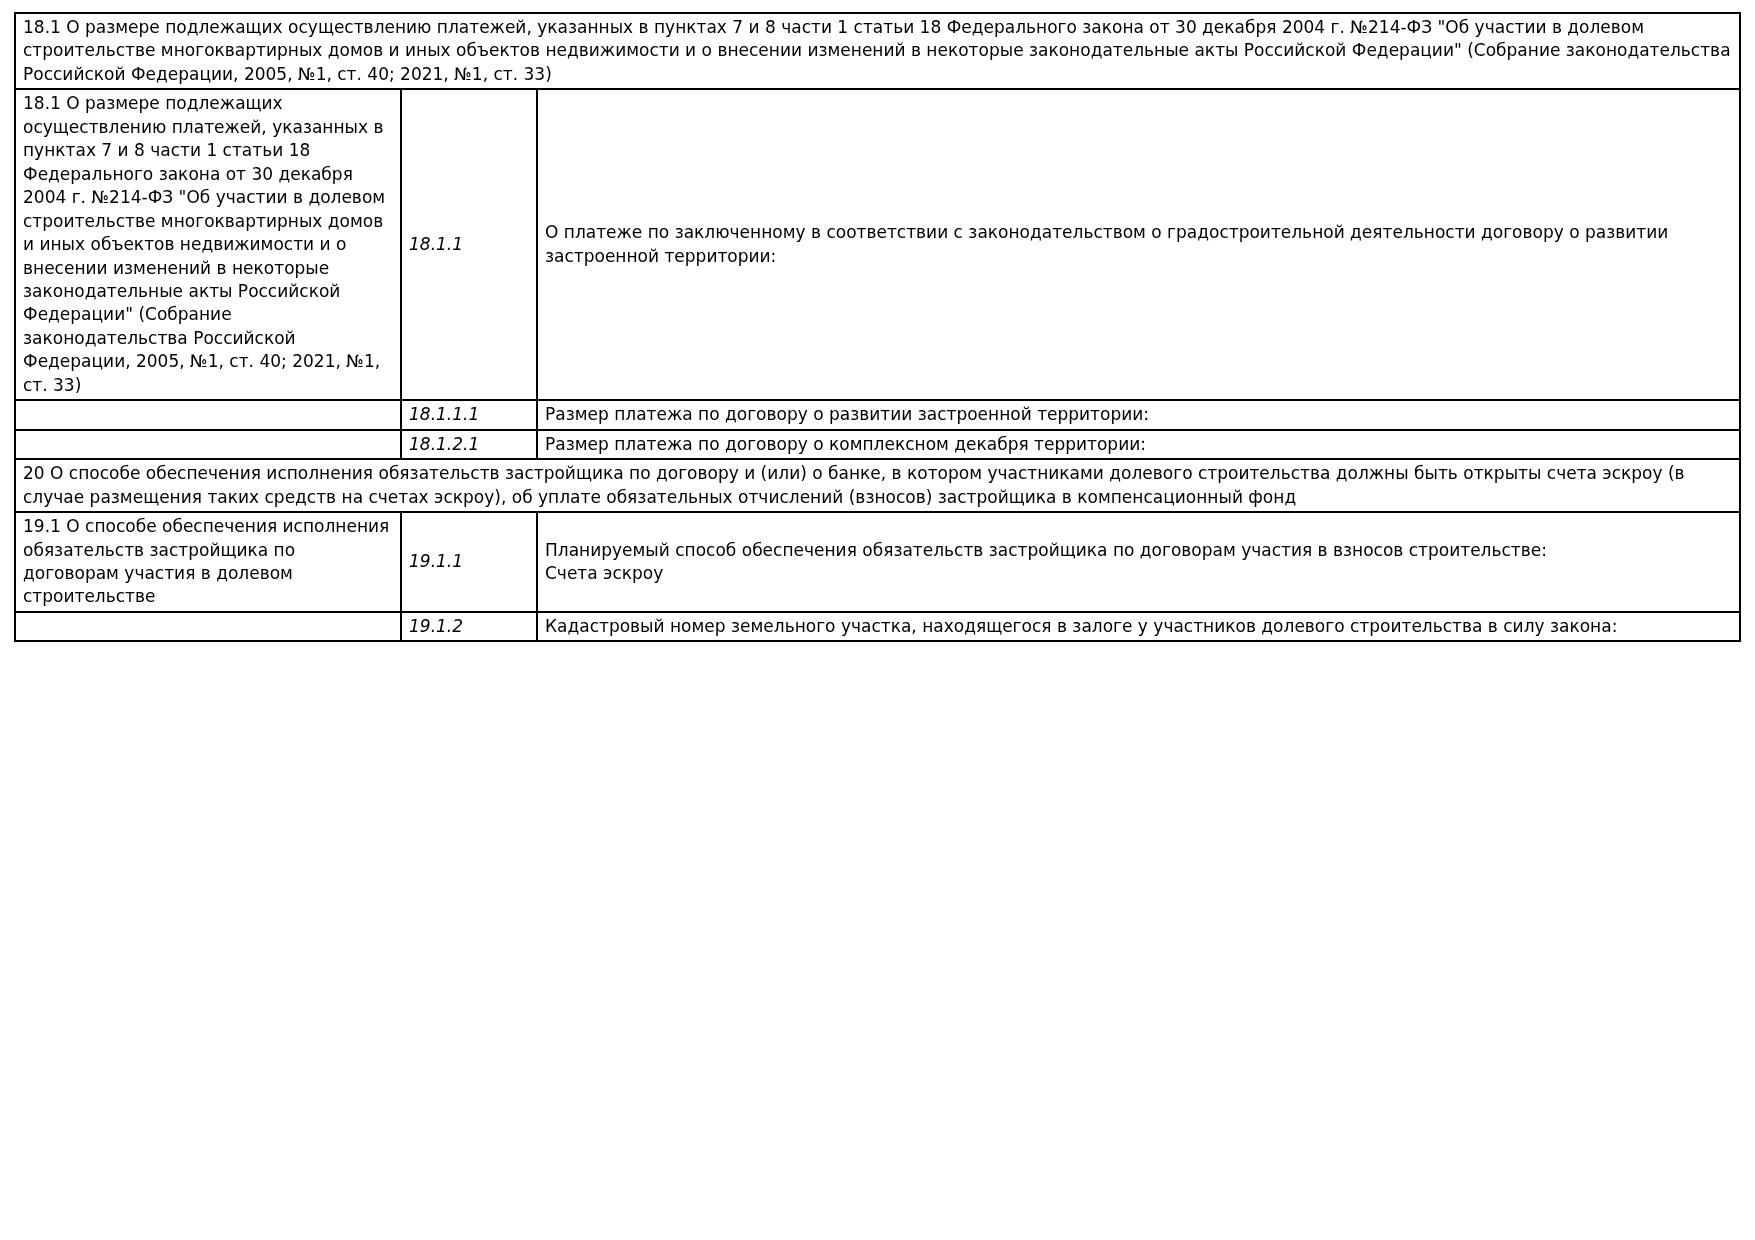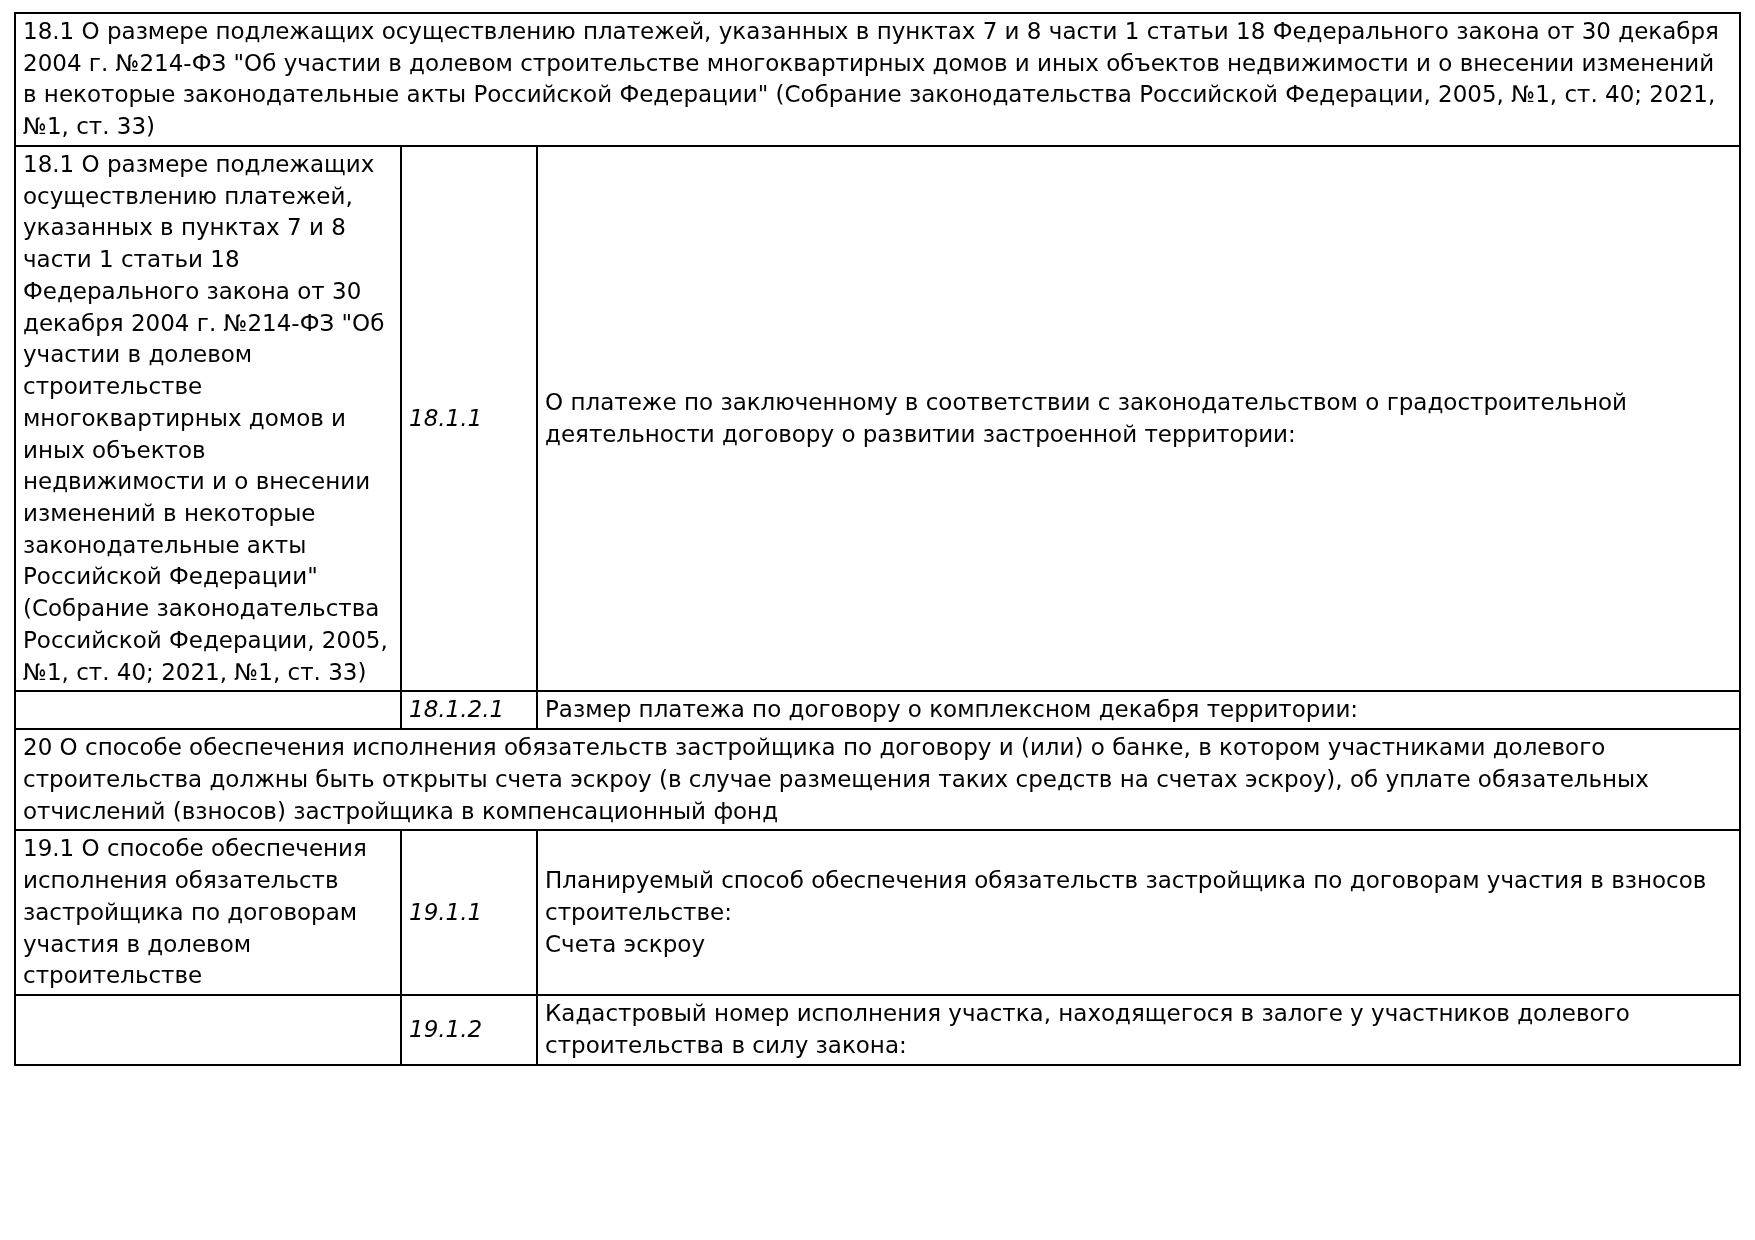--- a/index.html
+++ b/index.html
@@ -18,21 +18,21 @@
     padding: 12px 14px 0 14px;
   }
   table.doc-table {
     border-collapse: collapse;
     width: 1727px;
     table-layout: fixed;
   }
   table.doc-table td {
     border: 2px solid #000000;
     padding: 2px 7px;
-    font-size: 23px;
+    font-size: 17px;
     line-height: 1.38;
     vertical-align: middle;
     word-wrap: break-word;
   }
   td.section-cell {
     vertical-align: top;
     text-align: left;
   }
   td.label-cell {
     vertical-align: top;
@@ -63,34 +63,39 @@
       <tr>
         <td colspan="3" class="section-cell">18.1 О размере подлежащих осуществлению платежей, указанных в пунктах 7 и 8 части 1 статьи 18 Федерального закона от 30 декабря 2004 г. №214-ФЗ "Об участии в долевом строительстве многоквартирных домов и иных объектов недвижимости и о внесении изменений в некоторые законодательные акты Российской Федерации" (Собрание законодательства Российской Федерации, 2005, №1, ст. 40; 2021, №1, ст. 33)</td>
       </tr>
       <tr>
         <td class="label-cell">18.1 О размере подлежащих осуществлению платежей, указанных в пунктах 7 и 8 части 1 статьи 18 Федерального закона от 30 декабря 2004 г. №214-ФЗ "Об участии в долевом строительстве многоквартирных домов и иных объектов недвижимости и о внесении изменений в некоторые законодательные акты Российской Федерации" (Собрание законодательства Российской Федерации, 2005, №1, ст. 40; 2021, №1, ст. 33)</td>
         <td class="code-cell">18.1.1</td>
         <td class="text-cell">О платеже по заключенному в соответствии с законодательством о градостроительной деятельности договору о развитии застроенной территории:</td>
       </tr>
       <tr>
         <td class="label-cell"></td>
+        <td class="code-cell">18.1.1.1</td>
+        <td class="text-cell">Размер платежа по договору о развитии застроенной территории:</td>
+      </tr>
+      <tr>
+        <td class="label-cell"></td>
         <td class="code-cell">18.1.2.1</td>
         <td class="text-cell">Размер платежа по договору о комплексном декабря территории:</td>
       </tr>
       <tr>
         <td colspan="3" class="section-cell">20 О способе обеспечения исполнения обязательств застройщика по договору и (или) о банке, в котором участниками долевого строительства должны быть открыты счета эскроу (в случае размещения таких средств на счетах эскроу), об уплате обязательных отчислений (взносов) застройщика в компенсационный фонд</td>
       </tr>
       <tr>
         <td class="label-cell">19.1 О способе обеспечения исполнения обязательств застройщика по договорам участия в долевом строительстве</td>
         <td class="code-cell">19.1.1</td>
         <td class="text-cell">
           <div>Планируемый способ обеспечения обязательств застройщика по договорам участия в взносов строительстве:</div>
           <div class="value-bold">Счета эскроу</div>
         </td>
       </tr>
       <tr>
         <td class="label-cell"></td>
         <td class="code-cell">19.1.2</td>
-        <td class="text-cell">Кадастровый номер исполнения участка, находящегося в залоге у участников долевого строительства в силу закона:</td>
+        <td class="text-cell">Кадастровый номер земельного участка, находящегося в залоге у участников долевого строительства в силу закона:</td>
       </tr>
     </tbody>
   </table>
 </div>
 
 </body></html>

